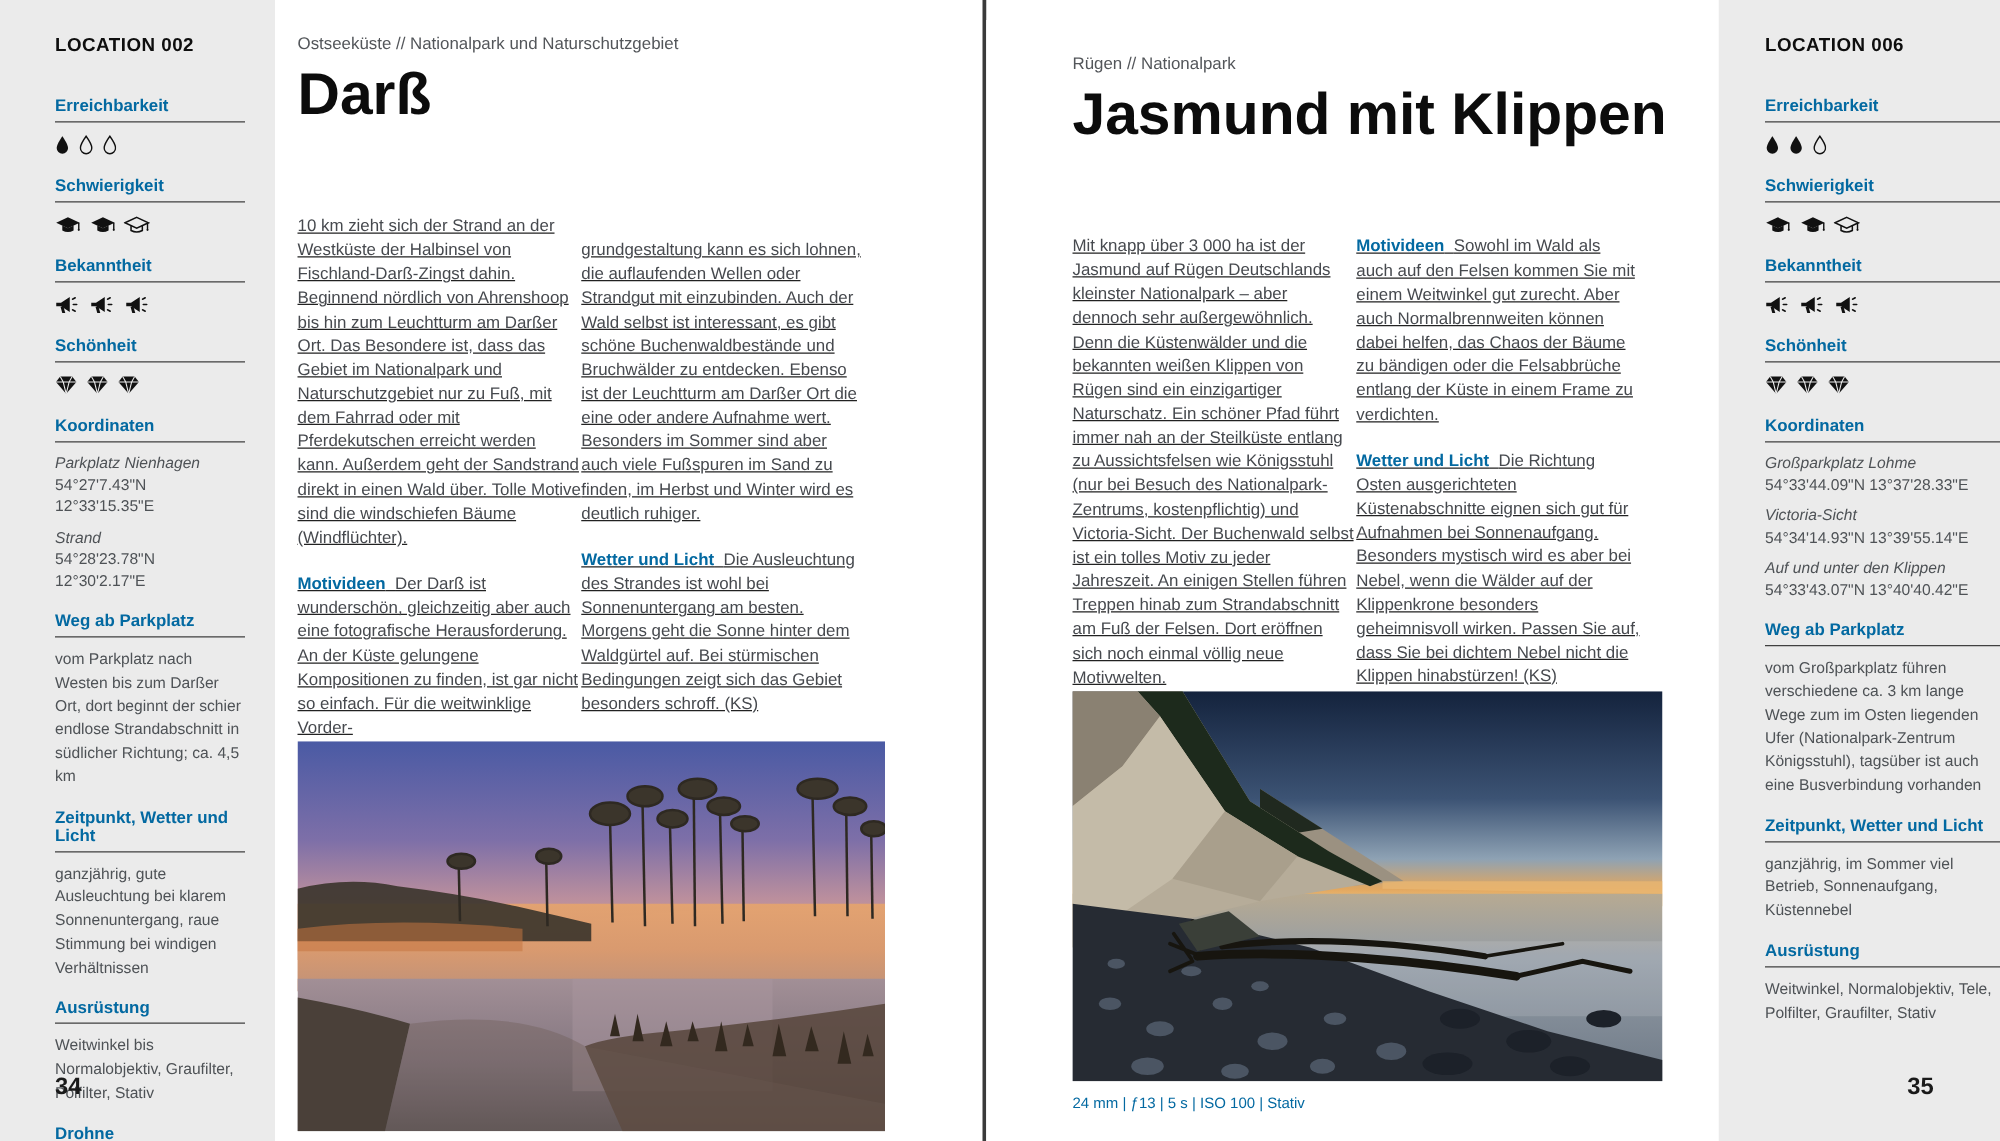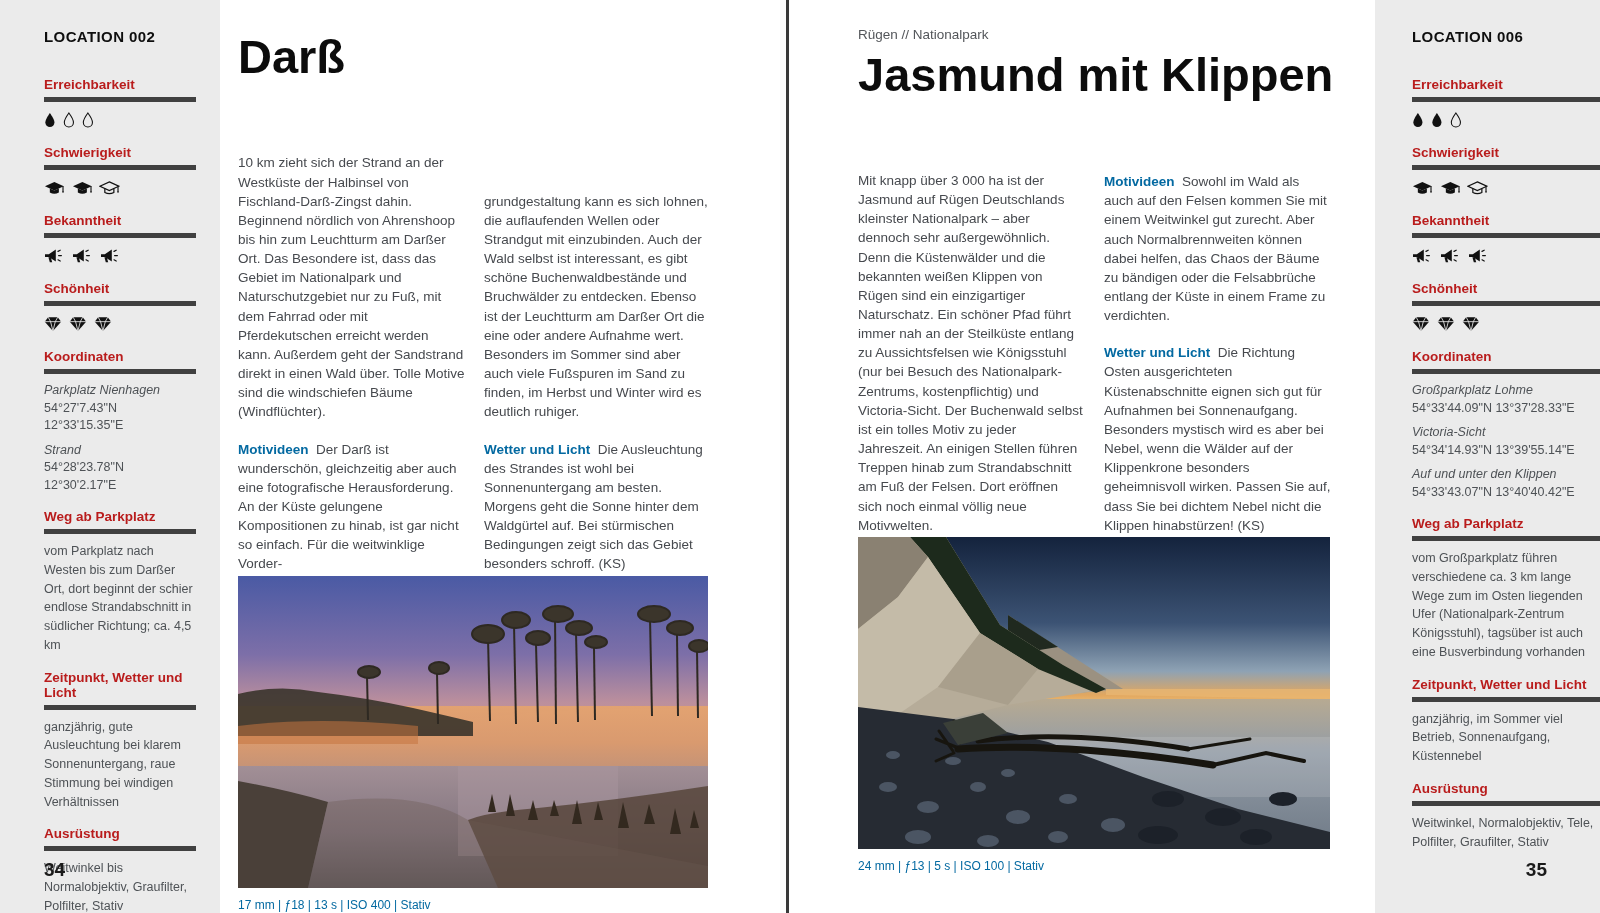--- a/index.html
+++ b/index.html
@@ -8,41 +8,41 @@
     position:relative; width:1600px; height:913px; background:#ffffff;
     font-family:"Liberation Sans", sans-serif; color:#222; overflow:hidden;
   }
   
   .sidebar { position:absolute; top:0; bottom:0; background:#ebebeb; padding-top:28px; }
   .sidebar.sb-left  { left:0;  width:220px; padding-left:44px; padding-right:24px; }
   .sidebar.sb-right { right:0; width:225px; padding-left:37px; }
   .loc-title { font-size:15px; font-weight:bold; letter-spacing:.4px; color:#0e0e0e; margin-bottom:32px; }
   .sb-section { margin-bottom:15px; }
   .sb-head {
-    font-size:13.5px; font-weight:bold; color:#b91c1c;
-    padding-bottom:5px; border-bottom:5px solid #404040; margin-bottom:8px;
+    font-size:13.5px; font-weight:bold; color:#0369a1;
+    padding-bottom:5px; border-bottom:1px solid #404040; margin-bottom:8px;
   }
   .icon-row { display:flex; gap:7px; align-items:center; height:20px; }
   .icon-row svg { height:16px; width:auto; display:block; }
   .sb-text { font-size:12.5px; line-height:1.5; color:#4e5256; }
   .coord-entry { margin-bottom:7px; }
   .coord-name { font-style:italic; font-size:12.5px; color:#4e5256; line-height:1.4; }
   .coord-val  { font-size:12.5px; color:#4e5256; line-height:1.4; }
   .page-num { position:absolute; bottom:32px; font-size:19px; font-weight:bold; color:#1a1a1a; }
   .sb-left  .page-num { left:44px; }
   .sb-right .page-num { right:53px; }
   
   .divider { position:absolute; left:786px; top:0; bottom:0; width:3px; background:#3a3a3a; }
   
   .page-main { position:absolute; top:0; bottom:0; background:#fff; padding-top:26px; }
   .page-main.pm-left  { left:220px; width:566px; padding-left:18px; }
-  .page-main.pm-right { left:789px; width:586px; padding-left:69px; }
+  .page-main.pm-right { left:789px; width:586px; padding-left:69px;margin-top:16px; }
   .kicker { font-size:13.5px; color:#53565a; line-height:1.3; }
   .page-title { font-size:47px; font-weight:bold; color:#0c0c0c; line-height:1.05; margin-top:6px; }
-  .columns { display:flex; gap:19px; margin-top:72px; min-height:325px; align-items:flex-end; }
+  .columns { display:flex; margin-top:72px; min-height:325px; align-items:center;text-decoration:underline; }
   .col { width:227px; font-size:13.5px; line-height:1.42; color:#46494e; }
   .col p { margin-bottom:18px; }
   .col p:last-child { margin-bottom:0; }
   .lead { font-weight:bold; color:#0369a1; }
   .photo { display:block; margin-top:2px; }
   .photo svg { display:block; }
   .caption { margin-top:10px; font-size:12px; color:#0369a1; }
 </style>
 </head>
 <body>
@@ -156,26 +156,27 @@
 
     <div class="sb-section">
       <div class="sb-head">Drohne</div>
 
     </div>
 
     <div class="page-num">34</div>
   </aside>
 
   <section class="page-main pm-left">
+    <div class="kicker">Ostseeküste // Nationalpark und Naturschutzgebiet</div>
     <h1 class="page-title">Darß</h1>
 
     <div class="columns">
       <div class="col">
         <p><span>10 km zieht sich der Strand an der Westküste der Halbinsel von Fischland-Darß-Zingst dahin. Beginnend nördlich von Ahrenshoop bis hin zum Leuchtturm am Darßer Ort. Das Besondere ist, dass das Gebiet im Nationalpark und Naturschutzgebiet nur zu Fuß, mit dem Fahrrad oder mit Pferdekutschen erreicht werden kann. Außerdem geht der Sandstrand direkt in einen Wald über. Tolle Motive sind die windschiefen Bäume (Windflüchter).</span></p>
-        <p><span class="lead">Motivideen</span>&nbsp; <span>Der Darß ist wunderschön, gleichzeitig aber auch eine fotografische Herausforderung. An der Küste gelungene Kompositionen zu hinab, ist gar nicht so einfach. Für die weitwinklige Vorder-</span></p>
+        <p><span class="lead">Motivideen</span>&nbsp; <span>Der Darß ist wunderschön, gleichzeitig aber auch eine fotografische Herausforderung. An der Küste gelungene Kompositionen zu finden, ist gar nicht so einfach. Für die weitwinklige Vorder-</span></p>
       </div>
       <div class="col">
         <p><span>grundgestaltung kann es sich lohnen, die auflaufenden Wellen oder Strandgut mit einzubinden. Auch der Wald selbst ist interessant, es gibt schöne Buchenwaldbestände und Bruchwälder zu entdecken. Ebenso ist der Leuchtturm am Darßer Ort die eine oder andere Aufnahme wert. Besonders im Sommer sind aber auch viele Fußspuren im Sand zu finden, im Herbst und Winter wird es deutlich ruhiger.</span></p>
         <p><span class="lead">Wetter und Licht</span>&nbsp; <span>Die Ausleuchtung des Strandes ist wohl bei Sonnenuntergang am besten. Morgens geht die Sonne hinter dem Waldgürtel auf. Bei stürmischen Bedingungen zeigt sich das Gebiet besonders schroff. (KS)</span></p>
       </div>
     </div>
 
     <div class="photo">
       <svg width="470" height="312" viewBox="0 0 470 312" preserveAspectRatio="none">
         <defs>

